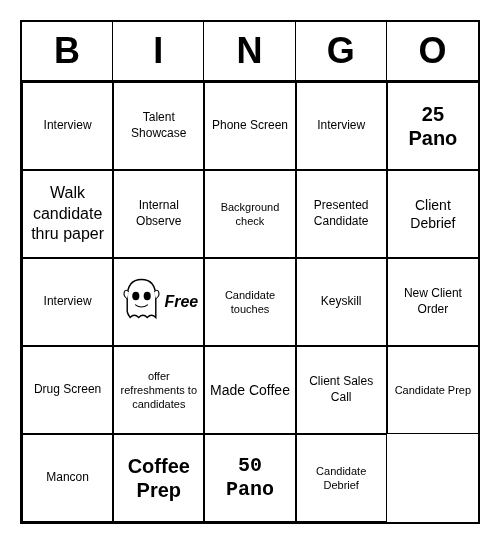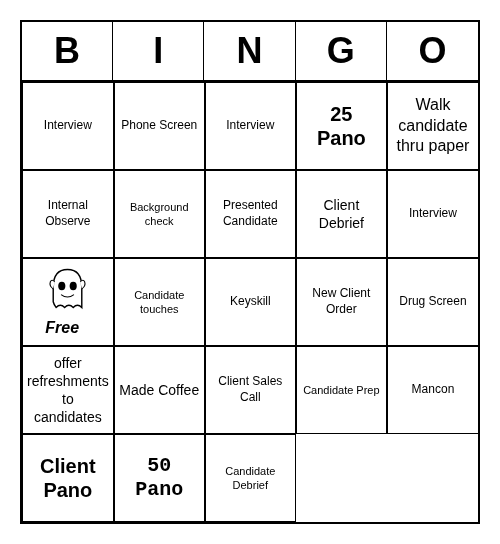--- a/index.html
+++ b/index.html
@@ -63,22 +63,22 @@
     .bingo-cell:nth-child(5n) {
       border-right: none;
     }
 
     .bingo-cell.free-cell {
       position: relative;
     }
 
     .ghost-container {
       display: flex;
-      flex-direction: column;
-      align-items: flex-start;
+      flex-direction: row;
+      align-items: center;
       justify-content: center;
     }
 
     .ghost-svg {
       width: 45px;
       height: 50px;
       margin-bottom: 2px;
     }
 
     .free-text {
@@ -112,20 +112,23 @@
     <div class="bingo-header-cell">I</div>
     <div class="bingo-header-cell">N</div>
     <div class="bingo-header-cell">G</div>
     <div class="bingo-header-cell">O</div>
   </div>
   <div class="bingo-grid" id="bingo-grid">
   <div class="bingo-cell">
         <span class="cell-text">Interview</span>
       </div>
       <div class="bingo-cell">
+        <span class="cell-text">Talent Showcase</span>
+      </div>
+      <div class="bingo-cell">
         <span class="cell-text">Phone Screen</span>
       </div>
       <div class="bingo-cell">
         <span class="cell-text">Interview</span>
       </div>
       <div class="bingo-cell">
         <span class="bold-large" style="white-space: pre-line;">25
 Pano</span>
       </div>
       <div class="bingo-cell">
@@ -169,36 +172,36 @@
       <div class="bingo-cell">
         <span class="cell-text">Keyskill</span>
       </div>
       <div class="bingo-cell">
         <span class="cell-text">New Client Order</span>
       </div>
       <div class="bingo-cell">
         <span class="cell-text">Drug Screen</span>
       </div>
       <div class="bingo-cell">
-        <span class="cell-text" style="font-size: 14px;">offer refreshments to candidates</span>
+        <span class="cell-text" style="font-size: 11px;">offer refreshments to candidates</span>
       </div>
       <div class="bingo-cell">
         <span class="cell-text-medium">Made Coffee</span>
       </div>
       <div class="bingo-cell">
         <span class="cell-text">Client Sales Call</span>
       </div>
       <div class="bingo-cell">
         <span class="cell-text" style="font-size: 11px;">Candidate Prep</span>
       </div>
       <div class="bingo-cell">
         <span class="cell-text">Mancon</span>
       </div>
       <div class="bingo-cell">
-        <span class="bold-large" style="white-space: pre-line;">Client Pano</span>
+        <span class="bold-large" style="white-space: pre-line;">Coffee Prep</span>
       </div>
       <div class="bingo-cell">
         <span class="bold-large" style="white-space: pre-line; font-family: Liberation Mono, monospace;">50 Pano</span>
       </div>
       <div class="bingo-cell">
         <span class="cell-text" style="font-size: 11px;">Candidate Debrief</span>
       </div>
     </div>
 </div>
 

